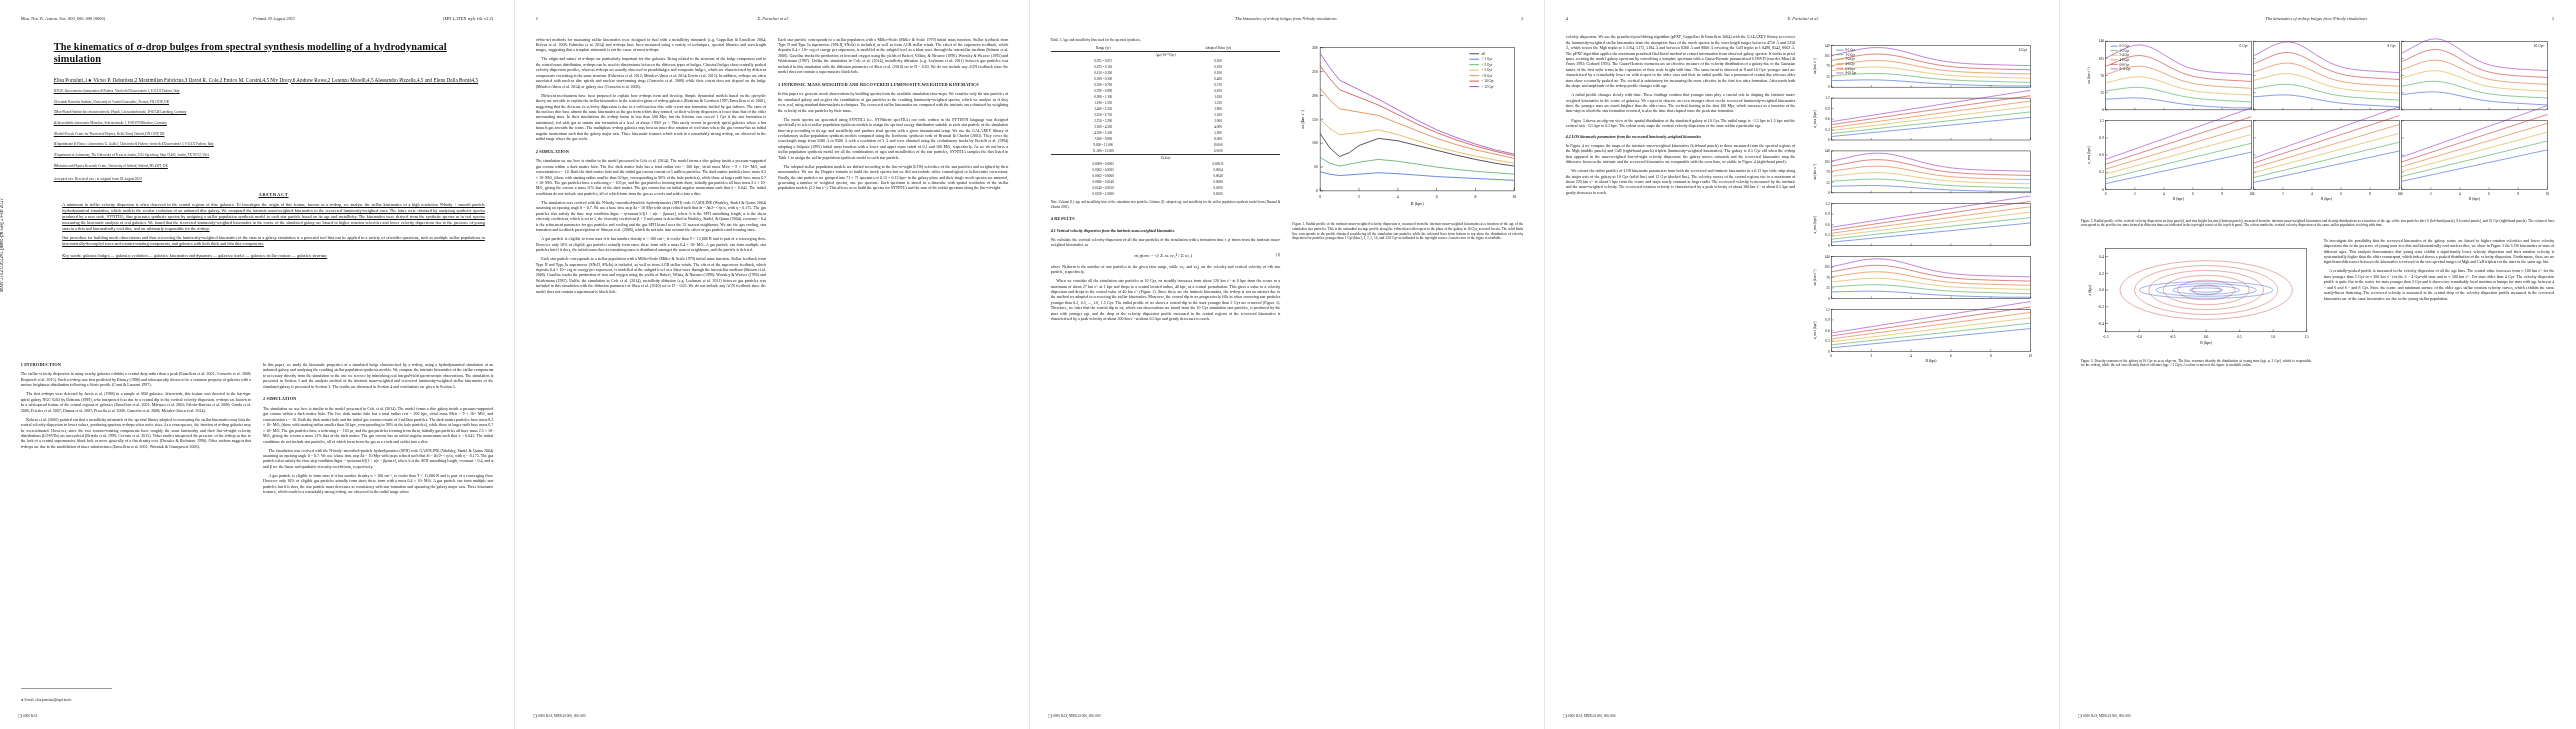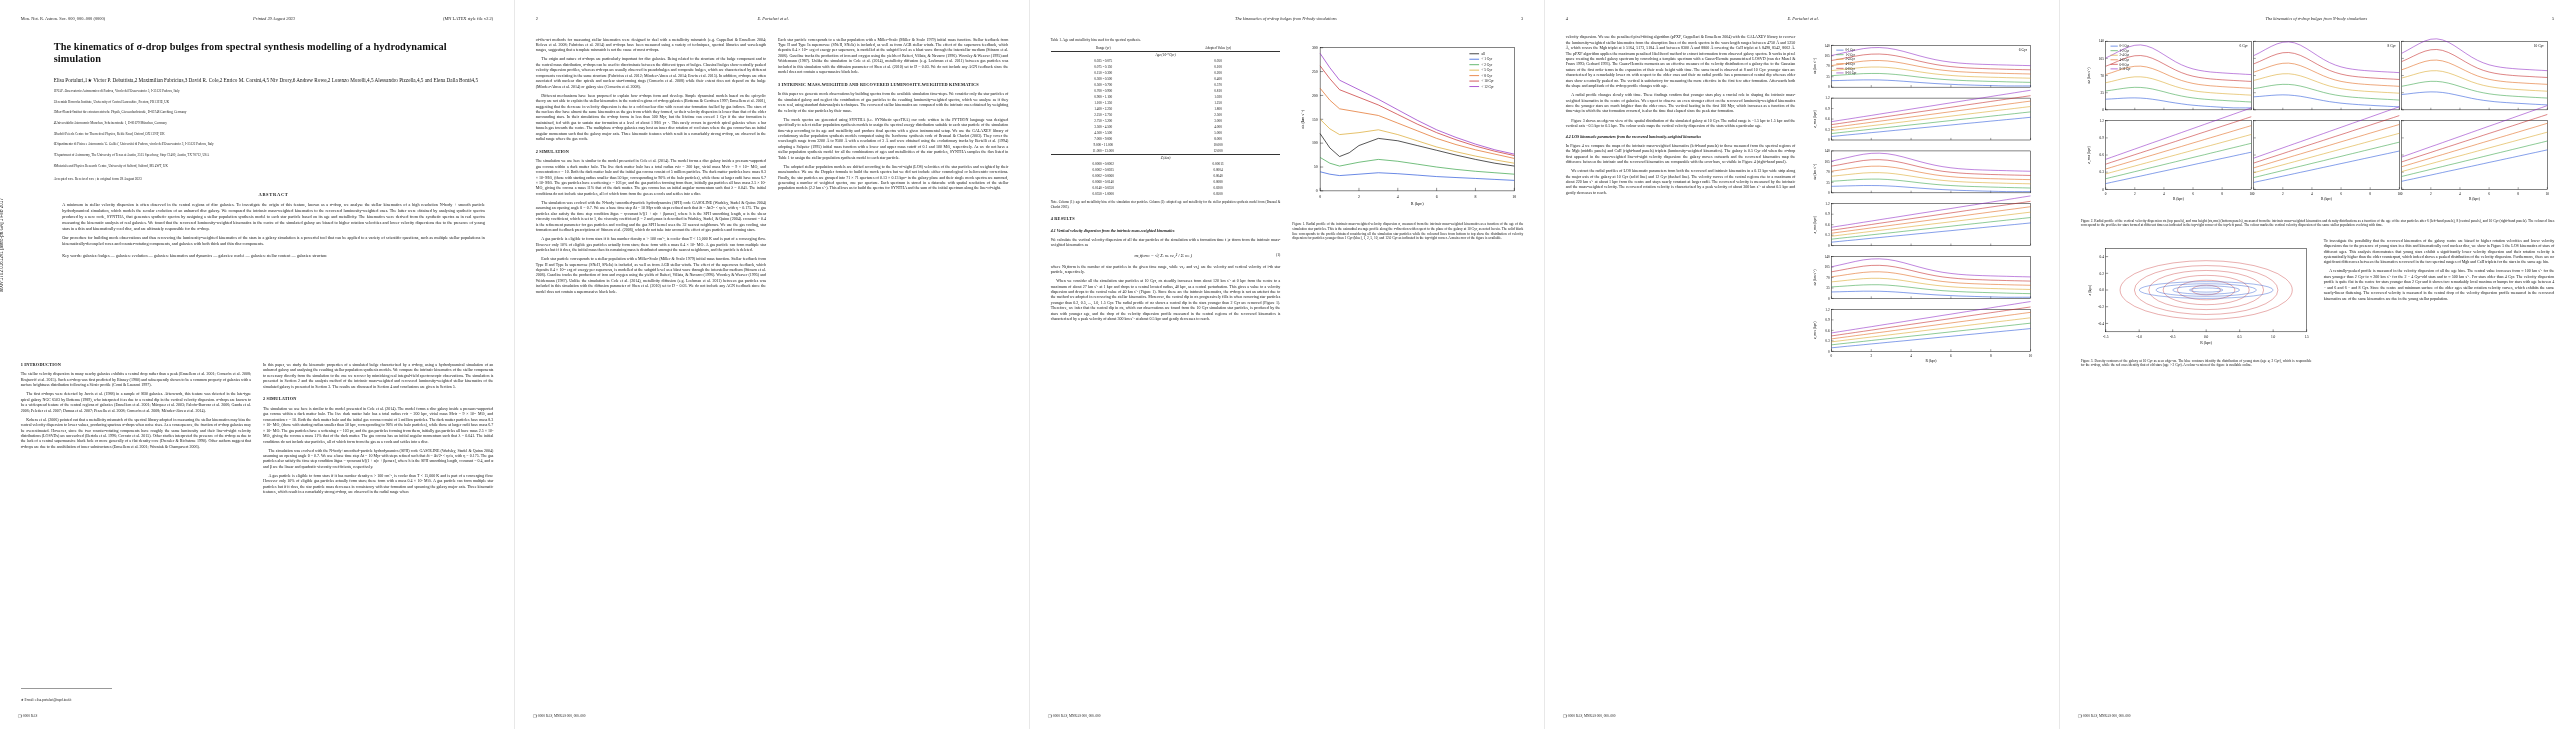--- a/index.html
+++ b/index.html
@@ -188,21 +188,21 @@
 
   <div class="page">
     <div class="runhead">
       <span class="left">Mon. Not. R. Astron. Soc. 000, 000–000 (0000)</span>
       <span class="center">Printed 29 August 2023</span>
       <span class="right">(MN LATEX style file v2.2)</span>
     </div>
 
     <div class="arxiv">arXiv:1702.01612v1  [astro-ph.GA]  1 Feb 2017</div>
 
-    <div style="margin-left:33px;">
+    <div style="margin-left:33px;text-decoration:underline;">
       <div class="title">The kinematics of σ-drop bulges from spectral synthesis modelling of a hydrodynamical simulation</div>
       <div class="authors">Elisa Portaluri,1★ Victor P. Debattista,2 Maximilian Fabricius,3 David R. Cole,2 Enrico M. Corsini,4,5 Niv Drory,6 Andrew Rowe,2 Lorenzo Morelli,4,5 Alessandro Pizzella,4,5 and Elena Dalla Bontà4,5</div>
       <div class="affils">1INAF–Osservatorio Astronomico di Padova, Vicolo dell'Osservatorio 5, I-35122 Padova, Italy</div>
       <div class="affils">2Jeremiah Horrocks Institute, University of Central Lancashire, Preston, PR1 2HE, UK</div>
       <div class="affils">3Max-Planck-Institut für extraterrestrische Physik, Giessenbachstraße, D-85748 Garching, Germany</div>
       <div class="affils">4Universitàdio Astronomic Munchen, Scheinerstraße 1, D-81679 München, Germany</div>
       <div class="affils">5Rudolf Peierls Centre for Theoretical Physics, Keble Road, Oxford, OX1 3NP, UK</div>
       <div class="affils">6Dipartimento di Fisica e Astronomia 'G. Galilei', Università di Padova, vicolo dell'Osservatorio 3, I-35122 Padova, Italy</div>
       <div class="affils">7Department of Astronomy, The University of Texas at Austin, 2515 Speedway, Stop C1400, Austin, TX 78712, USA</div>
       <div class="affils">8Materials and Physics Research Centre, University of Salford, Salford, M5 4WT, UK</div>

